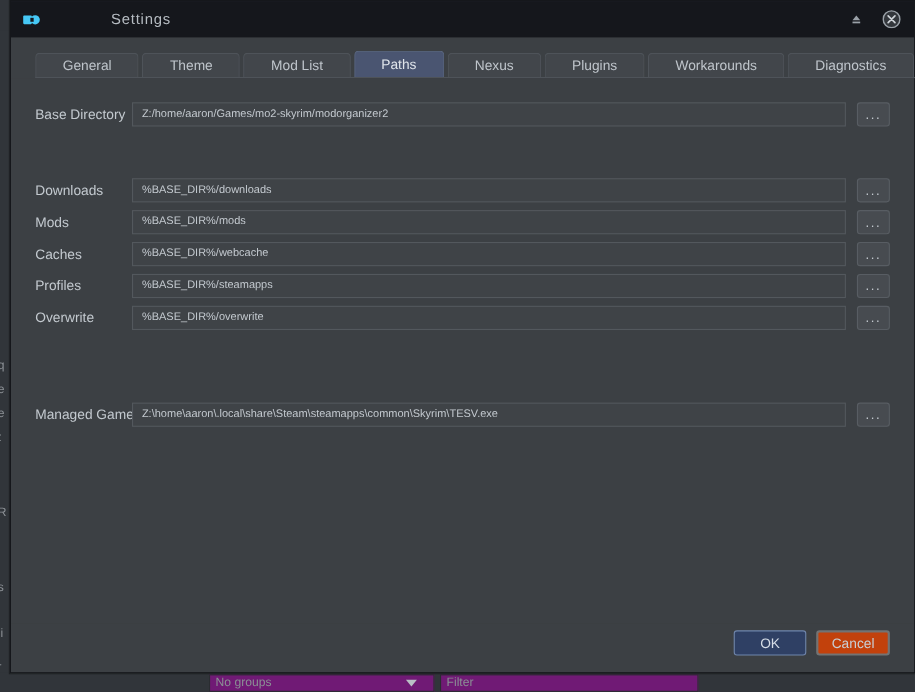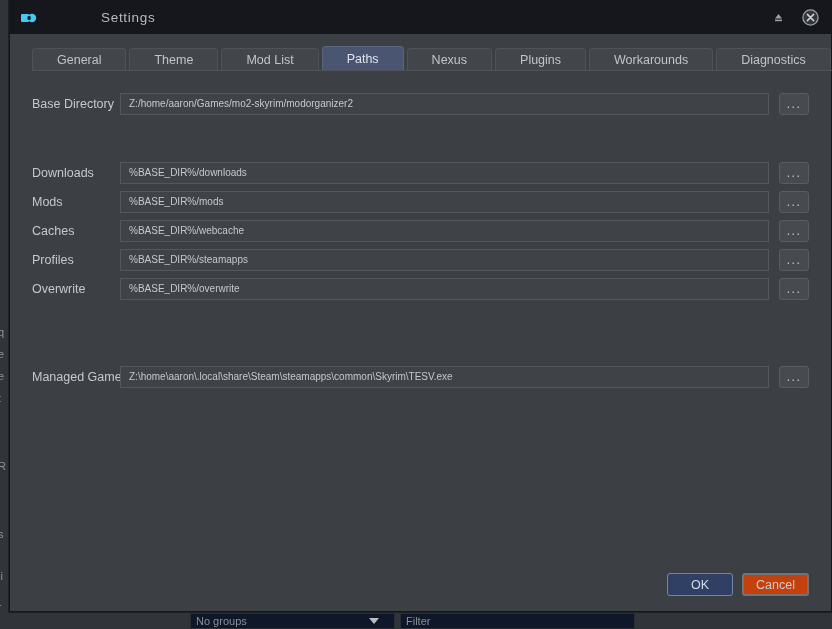--- a/index.html
+++ b/index.html
@@ -59,21 +59,21 @@
     right: 0;
     bottom: 0;
     height: 18px;
     background: #31353a;
     overflow: hidden;
   }
   .bg-bottom-bar .bb-field {
     position: absolute;
     top: 2px;
     height: 16px;
-    background: #0f172a;
+    background: #701a75;
     border: 1px solid #2a2d31;
     box-sizing: border-box;
     color: #8b9095;
     font-size: 11px;
     line-height: 15px;
     padding-left: 5px;
     white-space: nowrap;
     overflow: hidden;
   }
   .bb-caret {

